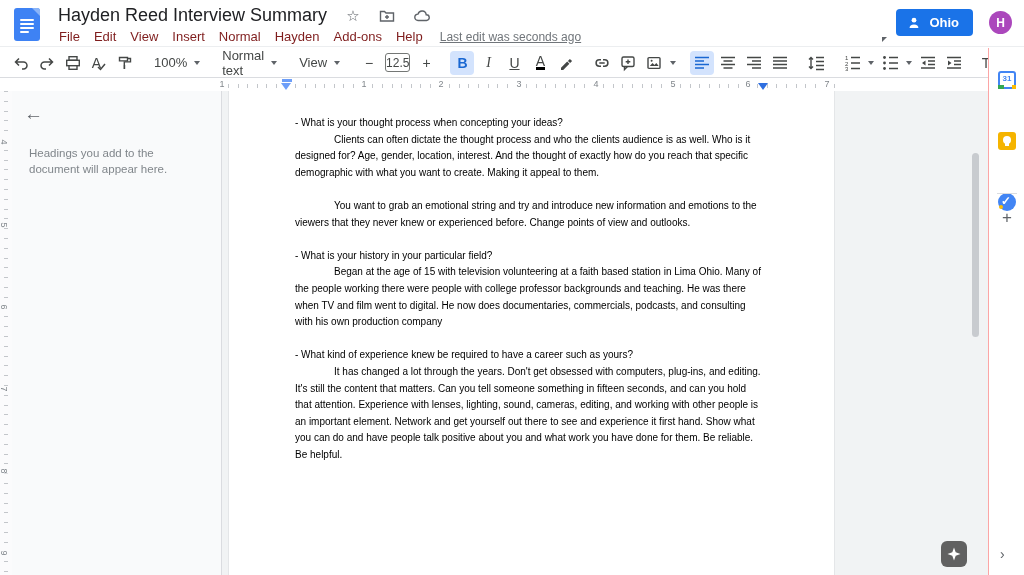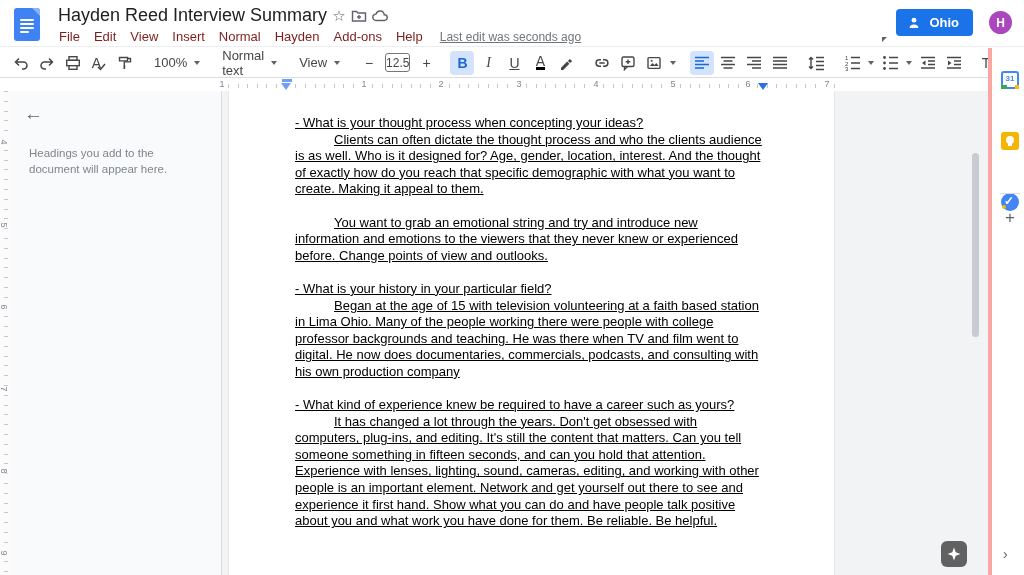--- a/index.html
+++ b/index.html
@@ -5,21 +5,21 @@
   * { margin:0; padding:0; box-sizing:border-box; }
   html,body { width:1024px; height:575px; overflow:hidden; }
   body { font-family:"Liberation Sans", sans-serif; background:#fff; }
   .app { position:relative; width:1024px; height:575px; background:#fff; overflow:hidden; }
 
   
   .header { position:absolute; left:0; top:0; width:1024px; height:47px; background:#fff; border-bottom:1px solid #eceef0; }
   .docs-logo { position:absolute; left:14px; top:8px; width:26px; height:33px; background:#3e82f4; border-radius:3px; }
   .docs-logo .fold { position:absolute; right:0; top:0; width:8px; height:8px; background:#飞; background:#8ab4f8; border-radius:0 3px 0 0; clip-path:polygon(0 0,100% 100%,100% 0); }
   .docs-logo .l { position:absolute; left:6px; height:2px; background:#fff; border-radius:1px; }
-  .title-row { position:absolute; left:58px; top:5px; display:flex; align-items:center; gap:5px; }
+  .title-row { position:absolute; left:58px; top:5px; display:flex; align-items:center; gap:19px; }
   .doc-title { font-size:18px; color:#202124; white-space:nowrap; }
   .title-ic { color:#5f6368; font-size:15px; line-height:20px; }
   .menu-row { position:absolute; left:52px; top:27px; display:flex; align-items:center; }
   .menu-item { font-size:13px; color:#7f1d1d; padding:2px 7px; border-radius:4px; cursor:default; }
   .last-edit { font-size:12px; color:#70757a; text-decoration:underline; margin-left:10px; white-space:nowrap; }
   .hdr-right { position:absolute; right:12px; top:9px; display:flex; align-items:center; gap:16px; }
   .comment-hist { position:relative; width:19px; height:15px; background:#5f6368; border-radius:3px; margin-top:2px; }
   .comment-hist::before { content:""; position:absolute; left:3px; top:4px; width:13px; height:2px; background:#fff; }
   .comment-hist::after { content:""; position:absolute; left:3px; top:8px; width:9px; height:2px; background:#fff; }
   .comment-tail { position:absolute; left:2px; top:14px; width:0; height:0; border-left:5px solid #5f6368; border-bottom:5px solid transparent; }
@@ -52,27 +52,27 @@
   .main { position:absolute; left:0; top:91px; width:988px; height:484px; }
   .vruler { position:absolute; left:0; top:0; width:12px; height:100%; background:#fbfbfc; }
   .vticks { position:absolute; left:4px; top:0; width:4px; height:100%;
             background:repeating-linear-gradient(180deg,#c3c6ca 0 1px,transparent 1px 9.8px); }
   .vnum { position:absolute; left:1px; transform:rotate(90deg); font-size:9px; color:#80868b; background:#fbfbfc; }
   .outline-panel { position:absolute; left:12px; top:0; width:210px; height:100%; background:#f9fafb; border-right:1px solid #dadce0; }
   .back-arrow { position:absolute; left:12px; top:12px; font-size:19px; color:#5f6368; }
   .outline-hint { position:absolute; left:17px; top:54px; width:172px; font-size:11.5px; line-height:16px; color:#80868b; }
   .canvas { position:absolute; left:222px; top:0; width:766px; height:100%; background:#f1f3f4; overflow:hidden; }
   .page { position:absolute; left:6px; top:0; width:607px; height:500px; background:#fff; border-left:1px solid #e4e6e8; border-right:1px solid #e4e6e8; }
-  .doc-text { padding:24px 71px 0 66px; font-size:13px; line-height:16.6px; color:#000;text-decoration:underline; }
+  .doc-text { padding:24px 71px 0 66px; font-size:10px; line-height:16.6px; color:#000; }
   .qa-a { text-indent:39px; margin-bottom:16.6px; }
   .scroll-thumb { position:absolute; left:750px; top:62px; width:7px; height:184px; background:#c8cbcf; border-radius:4px; }
   .explore-btn { position:absolute; left:719px; top:450px; width:26px; height:26px; background:#616161; border-radius:6px; display:flex; align-items:center; justify-content:center; }
 
   
-  .sidebar { position:absolute; left:988px; top:48px; width:36px; height:527px; background:#fff; border-left:4px solid #fca5a5; }
+  .sidebar { position:absolute; left:988px; top:48px; width:36px; height:527px; background:#fff; border-left:1px solid #fca5a5; }
   .sb-ic { position:absolute; left:9px; width:18px; height:18px; }
   .cal { background:#fff; border:2px solid #4285f4; border-radius:3px; position:relative; }
   .cal .num { position:absolute; left:0; top:1px; width:14px; text-align:center; font-size:8px; font-weight:bold; color:#4285f4; }
   .cal::before { content:""; position:absolute; left:-2px; bottom:-2px; width:6px; height:4px; background:#34a853; }
   .cal::after { content:""; position:absolute; right:-2px; bottom:-2px; width:4px; height:4px; background:#fbbc04; }
   .keep { background:#f5b400; border-radius:3px; position:relative; }
   .keep::before { content:""; position:absolute; left:5px; top:4px; width:8px; height:8px; background:#fff; border-radius:50%; }
   .keep::after { content:""; position:absolute; left:7px; top:10px; width:4px; height:4px; background:#fff; }
   .tasks { background:#4285f4; border-radius:50%; position:relative; }
   .tasks .chk { position:absolute; left:3px; top:1px; color:#fff; font-size:12px; font-weight:bold; }

